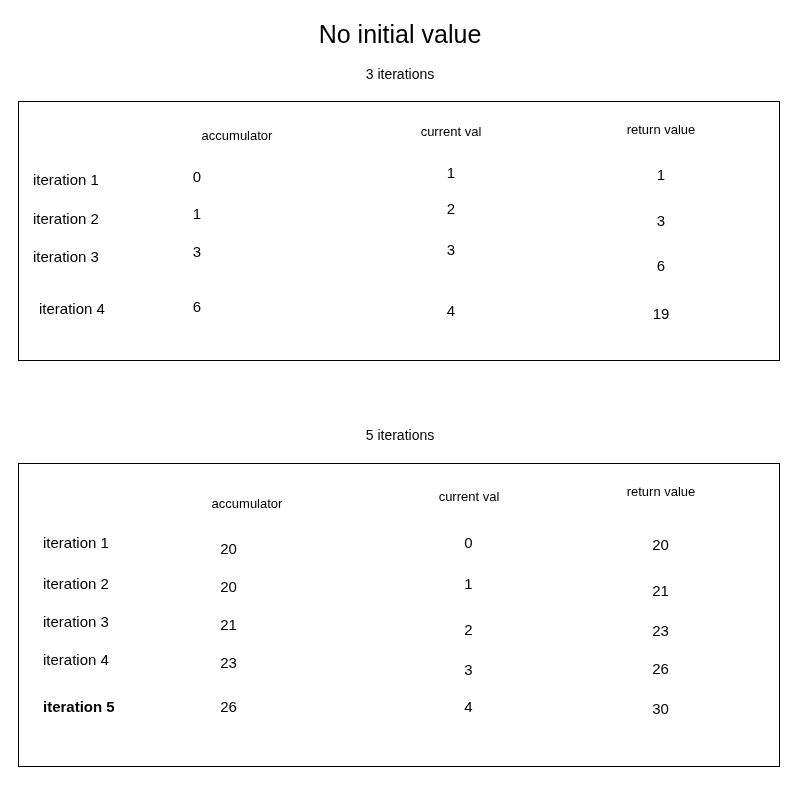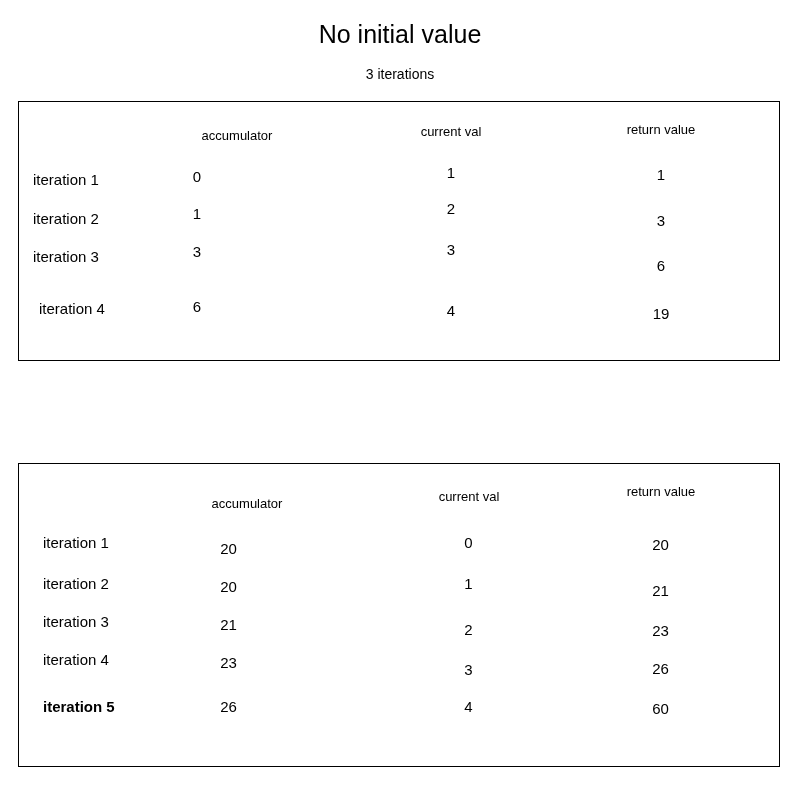--- a/index.html
+++ b/index.html
@@ -116,20 +116,21 @@
     <div class="cell val" style="left:412px; top:139px; width:40px;">3</div>
     <div class="cell val" style="left:622px; top:155px; width:40px;">6</div>
 
     <div class="cell rowlabel" style="left:20px; top:198px;">iteration 4</div>
     <div class="cell val" style="left:158px; top:196px; width:40px;">6</div>
     <div class="cell val" style="left:412px; top:200px; width:40px;">4</div>
     <div class="cell val" style="left:617px; top:203px; width:50px;">19</div>
   </div>
 
 
+  <div class="section-subtitle" id="subtitle-2">5 iterations</div>
 
   <div class="table-box" id="box-2">
 
     <div class="cell colhead" style="left:168px; top:32px; width:120px; text-align:center;">accumulator</div>
     <div class="cell colhead" style="left:390px; top:25px; width:120px; text-align:center;">current val</div>
     <div class="cell colhead" style="left:582px; top:20px; width:120px; text-align:center;">return value</div>
 
     <div class="cell rowlabel" style="left:24px; top:70px;">iteration 1</div>
     <div class="cell val" style="left:187px; top:76px; width:45px;">20</div>
     <div class="cell val" style="left:427px; top:70px; width:45px;">0</div>
@@ -146,16 +147,16 @@
     <div class="cell val" style="left:619px; top:158px; width:45px;">23</div>
 
     <div class="cell rowlabel" style="left:24px; top:187px;">iteration 4</div>
     <div class="cell val" style="left:187px; top:190px; width:45px;">23</div>
     <div class="cell val" style="left:427px; top:197px; width:45px;">3</div>
     <div class="cell val" style="left:619px; top:196px; width:45px;">26</div>
 
     <div class="cell rowlabel" style="left:24px; top:234px;font-weight:bold;">iteration 5</div>
     <div class="cell val" style="left:187px; top:234px; width:45px;">26</div>
     <div class="cell val" style="left:427px; top:234px; width:45px;">4</div>
-    <div class="cell val" style="left:619px; top:236px; width:45px;">60</div>
+    <div class="cell val" style="left:619px; top:236px; width:45px;">30</div>
   </div>
 
 </div>
 
 </body></html>

